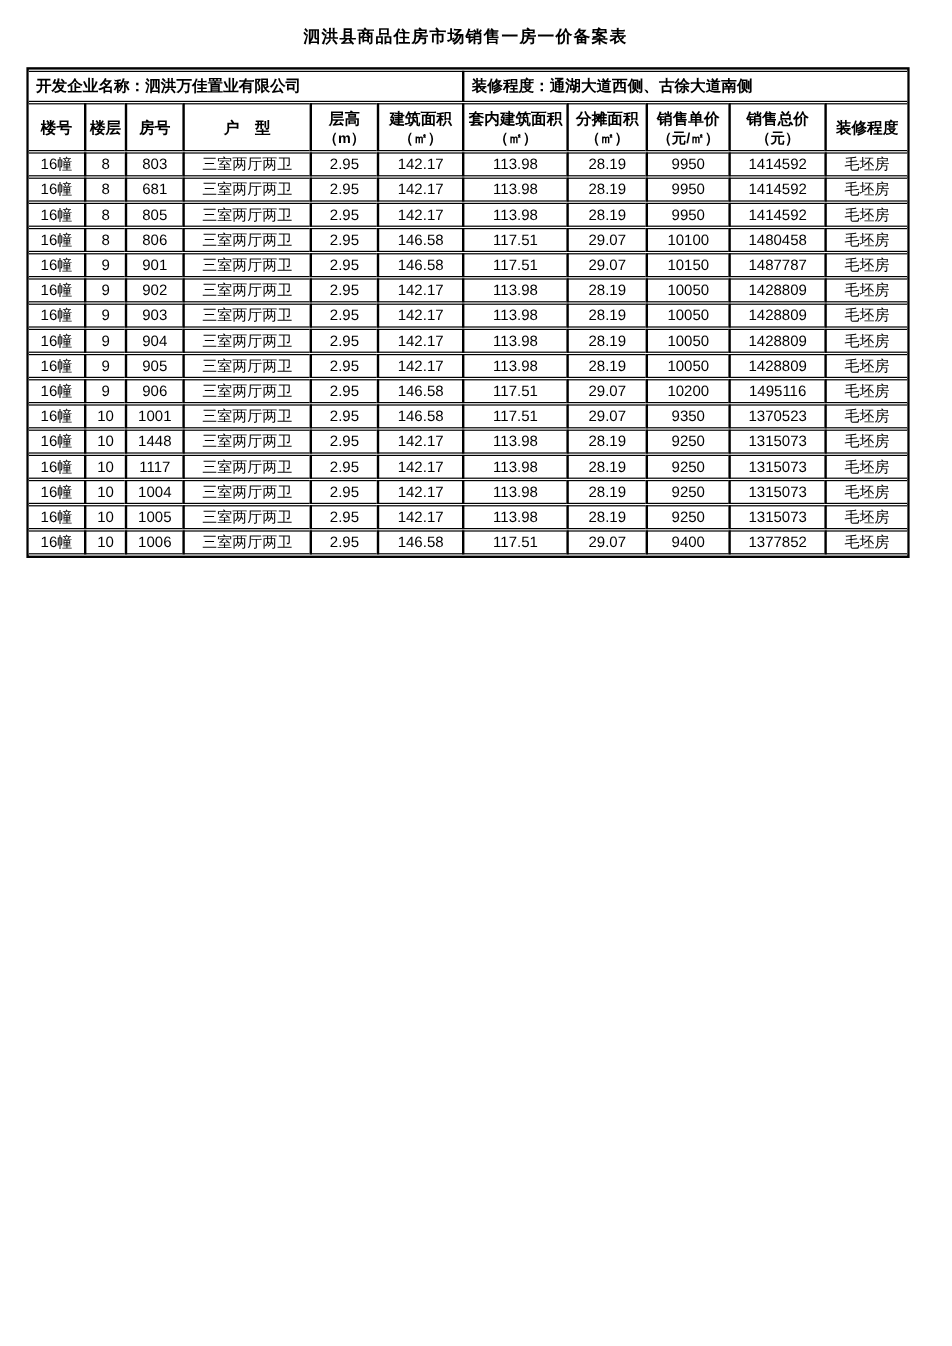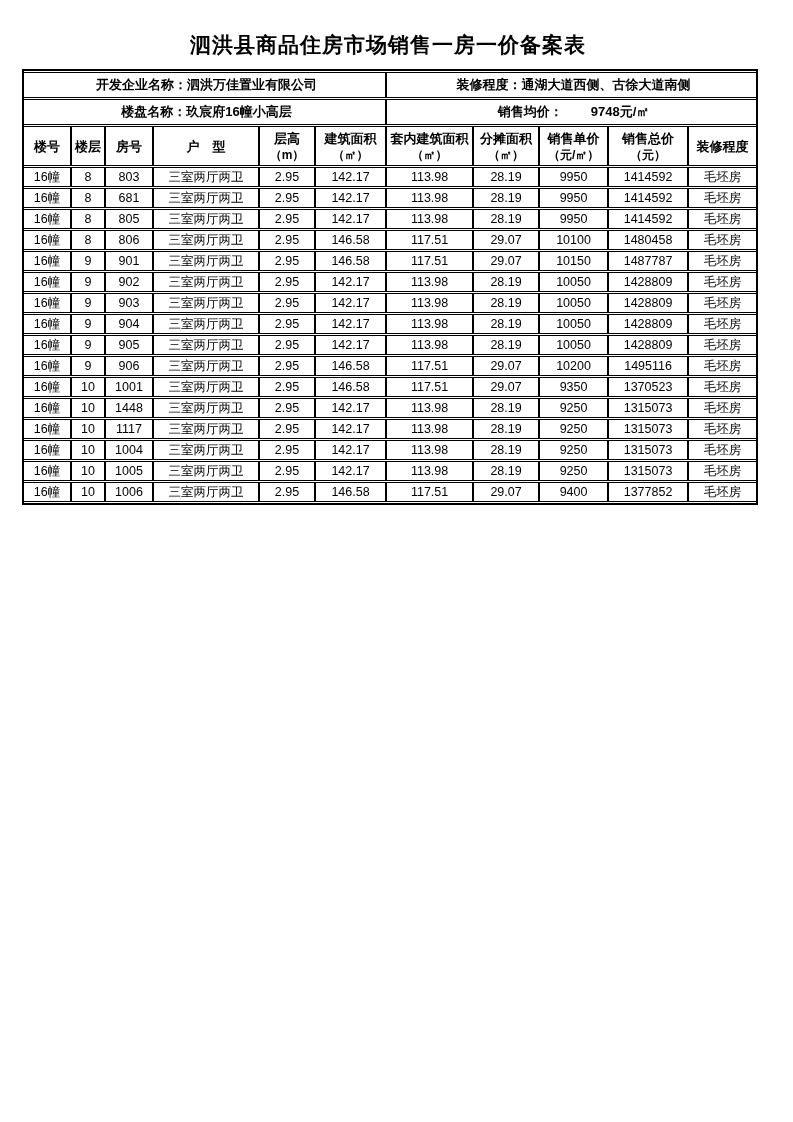--- a/index.html
+++ b/index.html
@@ -11,25 +11,25 @@
     font-family: "Liberation Sans", "DejaVu Sans", sans-serif;
   }
   .page {
     position: relative;
     width: 793px; height: 1122px;
     background: #ffffff;
     overflow: hidden;
   }
   .title {
     margin: 0 0 0 22px;
-    padding-top: 31px;
+    padding-top: 18px;
     width: 732px;
     text-align: center;
-    font-family: Liberation Sans, sans-serif;
-    font-size: 21px;
+    font-family: Liberation Serif, serif;
+    font-size: 14px;
     font-weight: bold;
     letter-spacing: 1px;
     line-height: 27px;
   }
   table.record {
     margin: 11px 0 0 22px;
     width: 732px;
     table-layout: fixed;
     border-collapse: separate;
     border-spacing: 0 1px;
@@ -41,21 +41,21 @@
     border-top: 1px solid #000;
     border-bottom: 1px solid #000;
     overflow: hidden;
     background: #ffffff;
   }
   td:first-child, th:first-child { border-left: none; }
   tr.info td {
     height: 26px;
     font-size: 13px;
     font-weight: bold;
-    text-align: center;
+    text-align: left;
     vertical-align: middle;
     padding: 0 2px 0 6px;
     white-space: nowrap;
   }
   .spaced { margin-left: 28px; }
   tr.cols th {
     height: 40px;
     font-size: 13px;
     font-weight: bold;
     text-align: center;
@@ -94,24 +94,20 @@
         <col style="width:69px">
       <col style="width:80px">
         <col style="width:69px">
     </colgroup>
 
     <tbody>
       <tr class="info">
         <td colspan="6"><span>开发企业名称：</span><span>泗洪万佳置业有限公司</span></td>
         <td colspan="5"><span>装修程度：</span><span>通湖大道西侧、古徐大道南侧</span></td>
       </tr>
-      <tr class="info">
-        <td colspan="6"><span>楼盘名称：</span><span>玖宸府16幢小高层</span></td>
-        <td colspan="5"><span>销售均价：</span><span class="spaced">9748元/㎡</span></td>
-      </tr>
       <tr class="cols">
         <th>
             <span class="cl">楼号</span>
             <span class="cu"></span>
           </th>
         <th>
             <span class="cl">楼层</span>
             <span class="cu"></span>
           </th>
         <th>

